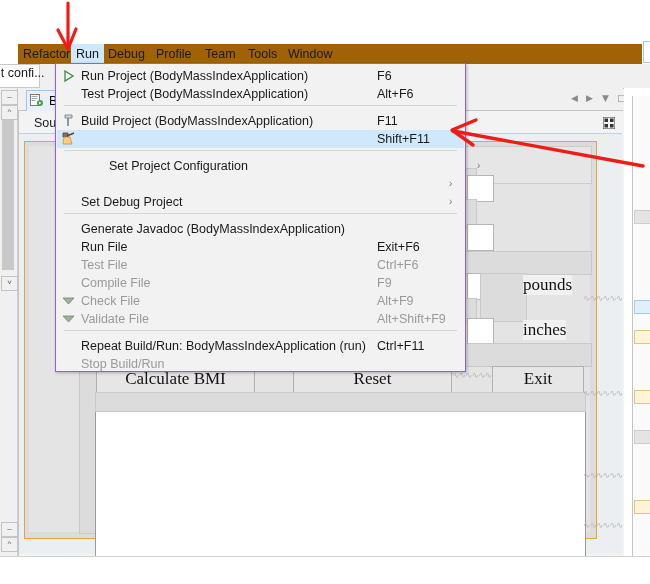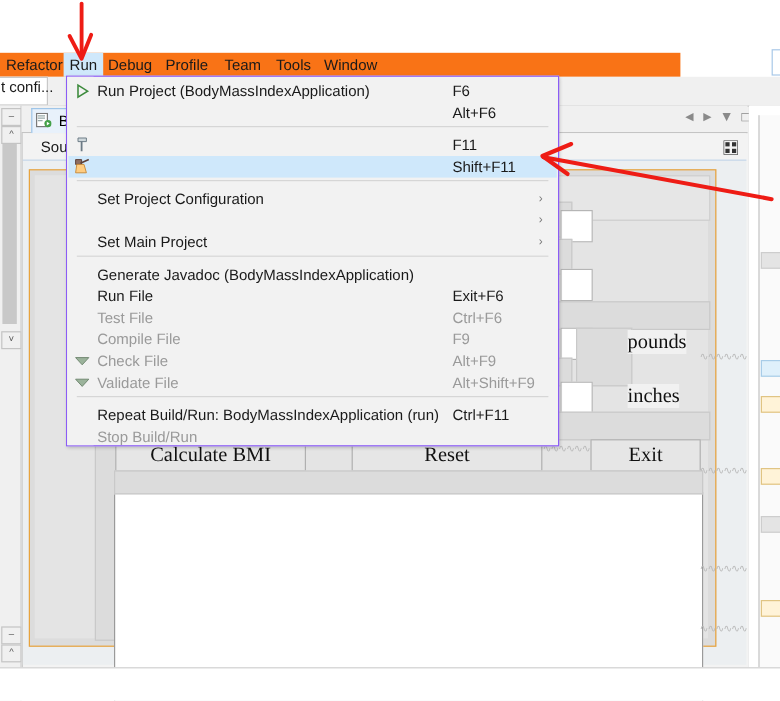--- a/index.html
+++ b/index.html
@@ -10,21 +10,21 @@
     font-size:12px;color:#000;
     position:relative;
   }
   #root{position:absolute;left:0;top:0;width:650px;height:584px;overflow:hidden;}
 
   
   .ide-blank-top{position:absolute;left:0;top:0;width:650px;height:44px;background:#ffffff;}
   .toolbar-right-box{position:absolute;left:643px;top:41px;width:7px;height:20px;border:1px solid #a8c8e8;background:#fff;}
 
   
-  .menubar{position:absolute;left:0;top:44px;width:567px;height:20px;background:#f97316;}
+  .menubar{position:absolute;left:18px;top:44px;width:624px;height:20px;background:#a16207;}
   .menubar .mi{position:absolute;top:0;height:20px;line-height:20px;
     font-size:12.5px;color:#1a1a1a;padding:0 5px;white-space:nowrap;}
   .mi.sel{background:#cfe8fb;}
 
   
   .strip-under{position:absolute;left:0;top:64px;width:650px;height:24px;background:#f0f0f0;border-bottom:1px solid #d4d4d4;}
   .cfg-box{position:absolute;left:-4px;top:64px;width:42px;height:22px;background:#ffffff;border:1px solid #c8c8c8;}
   .cfg-text{position:absolute;left:-2px;top:66px;font-size:12.5px;color:#1a1a1a;white-space:nowrap;}
 
   
@@ -211,46 +211,48 @@
         <div class="m-sep" style="top: 149px;"></div>
         <div class="m-sep" style="top: 266px;"></div>
         <div class="m-item" style="top: 3px;">
           <svg class="m-ico" viewBox="0 0 15 14">
             <path d="M4 2 L12 7 L4 12 Z" fill="none" stroke="#3d8b3d" stroke-width="1.3"></path>
           </svg>
           <span class="m-lbl">Run Project (BodyMassIndexApplication)</span>
           <span class="m-acc">F6</span>
         </div>
         <div class="m-item" style="top: 21px;">
+          <span class="m-lbl">Test Project (BodyMassIndexApplication)</span>
           <span class="m-acc">Alt+F6</span>
         </div>
         <div class="m-item" style="top: 48px;">
           <svg class="m-ico" viewBox="0 0 15 14">
             <path d="M4 1h7v3H4z" fill="#cfd8dc" stroke="#6b7a85" stroke-width="0.8"></path>
             <path d="M7 4v8" stroke="#6b7a85" stroke-width="1.5"></path>
           </svg>
+          <span class="m-lbl">Build Project (BodyMassIndexApplication)</span>
           <span class="m-acc">F11</span>
         </div>
         <div class="m-item hl" style="top: 66px;">
           <svg class="m-ico" viewBox="0 0 15 14">
             <path d="M2 1h5v4H2z" fill="#8d6e63" stroke="#5d4037" stroke-width="0.8"></path>
             <path d="M3 5l-1 7h9l-2-7z" fill="#ffcc80" stroke="#c98b3a" stroke-width="0.8"></path>
             <path d="M6 4 L13 1" stroke="#5d4037" stroke-width="1.4"></path>
           </svg>
           <span class="m-acc">Shift+F11</span>
         </div>
-        <div class="m-item" style="top: 93px;">
+        <div class="m-item" style="top: 93px; margin-left: 28px;">
           <span class="m-lbl">Set Project Configuration</span>
           <span class="m-arrow">›</span>
         </div>
         <div class="m-item disabled" style="top: 111px;">
           <span class="m-arrow">›</span>
         </div>
         <div class="m-item" style="top: 129px;">
-          <span class="m-lbl">Set Main Project</span>
+          <span class="m-lbl">Set Debug Project</span>
           <span class="m-arrow">›</span>
         </div>
         <div class="m-item" style="top: 156px;">
           <span class="m-lbl">Generate Javadoc (BodyMassIndexApplication)</span>
         </div>
         <div class="m-item" style="top: 174px; padding-left: 43px;">
           <span class="m-lbl">Run File</span>
           <span class="m-acc">Exit+F6</span>
         </div>
         <div class="m-item disabled" style="top: 192px;">

